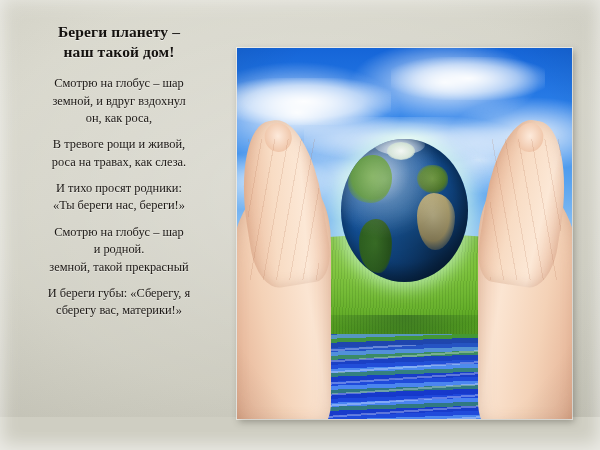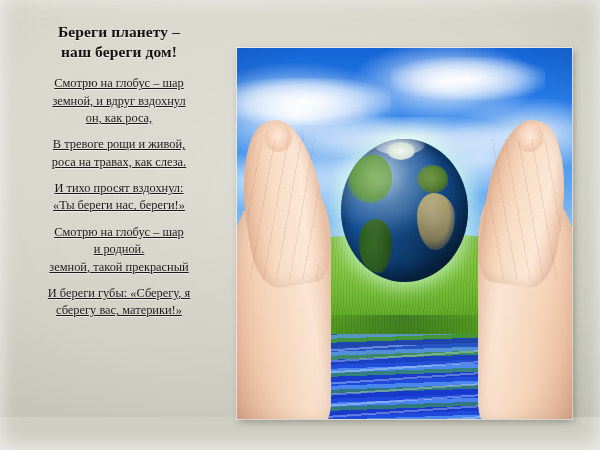--- a/index.html
+++ b/index.html
@@ -24,21 +24,21 @@
   #poem-title{
     font-size:15.5px;font-weight:bold;line-height:1.30;
     letter-spacing:.1px;margin:0 0 13px 0;
     text-shadow:0 1px 0 rgba(255,255,255,.55);
   }
   #poem-title .tline{display:block;}
   .stanza{
     font-size:12.4px;line-height:1.40;margin:0 0 9px 0;
     color:#1b1714;text-shadow:0 1px 0 rgba(255,255,255,.45);
   }
-  .stanza .vline{display:block;text-decoration:underline;}
+  .stanza .vline{display:block;}
   
   #photo{
     position:absolute;left:237px;top:48px;width:335px;height:371px;
     overflow:hidden;
     box-shadow:0 0 0 1px rgba(255,255,255,.55), 2px 3px 7px rgba(60,58,48,.38);
   }
   .layer{position:absolute;left:0;top:0;width:100%;height:100%;}
   
   #sky{
     height:58%;
@@ -168,37 +168,37 @@
 </style>
 </head>
 <body>
 
 <div id="poster">
 
   <div id="text-col">
 
     <h1 id="poem-title">
       <span class="tline">Береги планету –</span>
-      <span class="tline">наш береги дом!</span>
+      <span class="tline">наш такой дом!</span>
     </h1>
 
     <p class="stanza">
       <span class="vline">Смотрю на глобус – шар</span>
       <span class="vline">земной, и вдруг вздохнул</span>
       <span class="vline">он, как роса,</span>
     </p>
 
 
     <p class="stanza">
       <span class="vline">В тревоге рощи и живой,</span>
       <span class="vline">роса на травах, как слеза.</span>
     </p>
 
     <p class="stanza">
-      <span class="vline">И тихо просят вздохнул:</span>
+      <span class="vline">И тихо просят родники:</span>
       <span class="vline">«Ты береги нас, береги!»</span>
     </p>
 
     <p class="stanza">
       <span class="vline">Смотрю на глобус – шар</span>
       <span class="vline">и родной.</span>
       <span class="vline">земной, такой прекрасный</span>
     </p>
 
     <p class="stanza">

